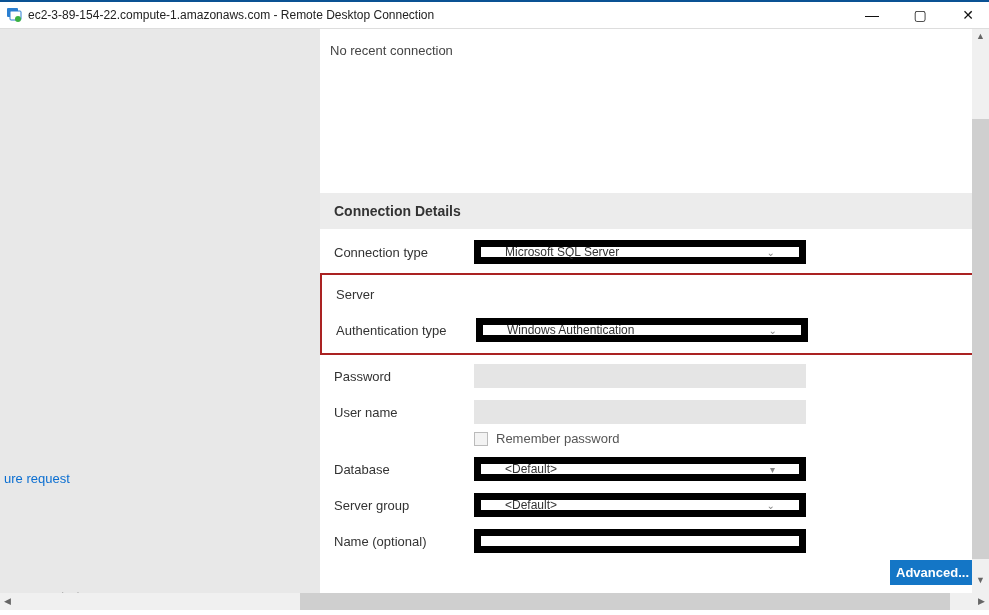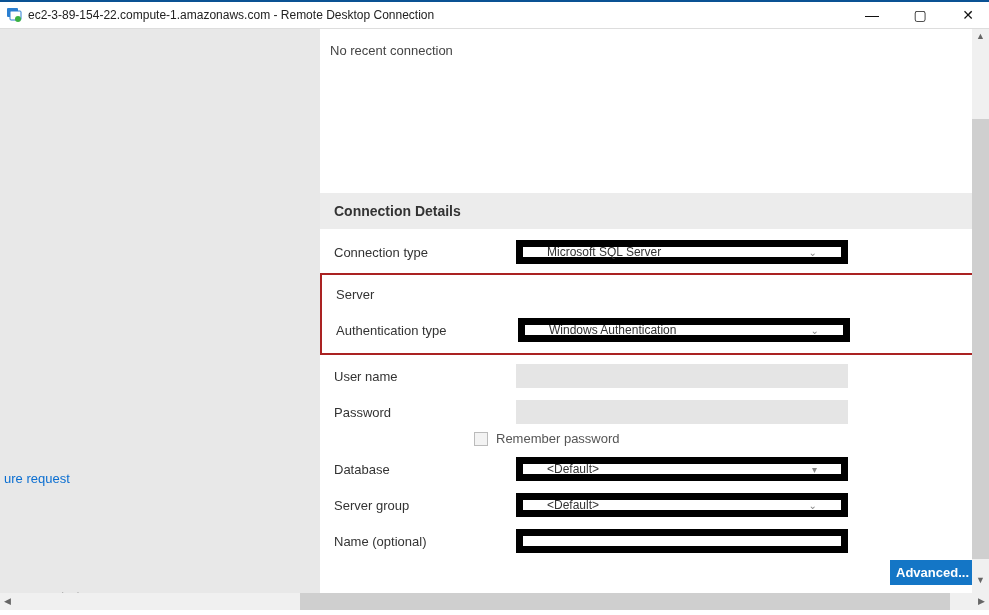--- a/index.html
+++ b/index.html
@@ -10,21 +10,21 @@
   .winbtns { display: flex; gap: 18px; font-size: 14px; color: #111; }
   .winbtn { width: 30px; text-align: center; line-height: 26px; cursor: pointer; }
   .client { height: 582px; display: flex; position: relative; background: #fff; border-top: 1px solid #ddd; }
   .left-gutter { width: 320px; background: #e8e8e8; position: relative; }
   .left-link { position: absolute; left: 4px; bottom: 124px; color: #0a6ed1; font-size: 13px; cursor: pointer; }
   .left-startup { position: absolute; left: 4px; bottom: 6px; color: #555; font-size: 13px; }
   .main { flex: 1; background: #fff; padding: 14px 0 0 0; display: flex; flex-direction: column; overflow: hidden; }
   .no-recent { font-size: 13px; color: #444; padding-left: 10px; height: 150px; }
   .section-hdr { background: #ececec; font-weight: 600; font-size: 14px; color: #333; padding: 10px 14px; margin-right: 8px; }
   .form { padding: 10px 14px 0 14px; display: flex; flex-direction: column; gap: 10px; margin-right: 8px; }
-  .row { display: flex; align-items: center; min-height: 26px; gap: 42px; }
+  .row { display: flex; align-items: center; min-height: 26px; }
   .row label { width: 140px; font-size: 13px; color: #333; }
   .field { flex: 1; max-width: 332px; height: 24px; border: 7px solid #000000; font-size: 12px; padding: 0 24px; background: #fff; display: flex; align-items: center; color: #333; }
   .field.select { justify-content: space-between; }
   .field.disabled { background: #e5e5e5; border-color: #e5e5e5; }
   .field.focus { border-color: #0a6ed1; }
   .chev { color:#888; font-size:10px; }
   .highlight-box { border: 2px solid #aa2222; padding: 6px 0 10px 0; margin: 8px 8px 8px 0; }
   .checkbox-row { margin-left: 140px; display: flex; align-items: center; gap: 8px; font-size: 13px; color: #555; padding-top: 6px; padding-left: 14px; }
   .chkbox { width: 14px; height: 14px; border: 1px solid #bbb; background: #f3f3f3; }
   .btn-row { display: flex; justify-content: flex-end; padding: 6px 14px 8px 0; }
@@ -88,25 +88,25 @@
           <div class="field select">
             <span>Windows Authentication</span>
             <span class="chev">⌄</span>
           </div>
         </div>
       </div>
     </div>
 
     <div class="form" style="padding-top:0">
       <div class="row">
-        <label>User name</label>
+        <label>Password</label>
         <div class="field disabled"></div>
       </div>
       <div class="row">
-        <label>Password</label>
+        <label>User name</label>
         <div class="field disabled"></div>
       </div>
     </div>
 
     <div class="checkbox-row">
       <div class="chkbox"></div>
       <span>Remember password</span>
     </div>
 
     <div class="form">

